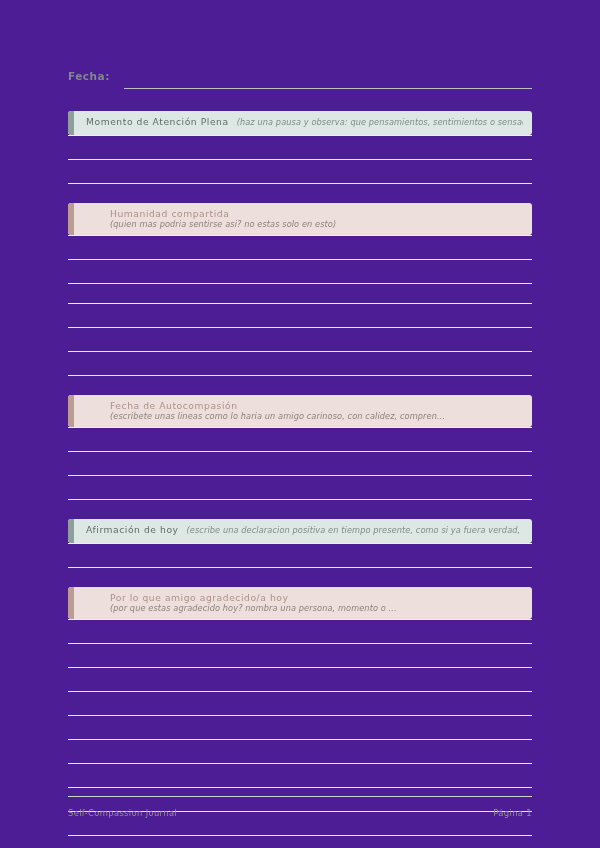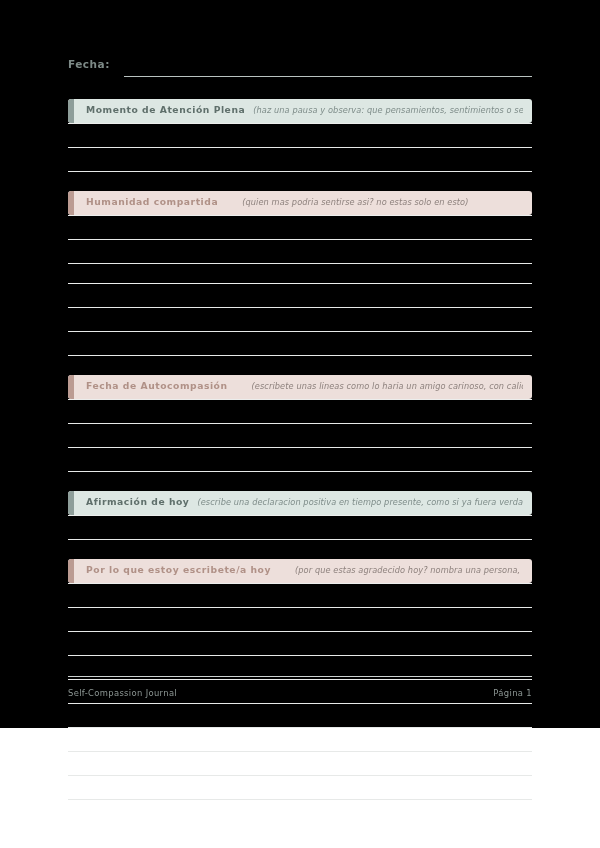--- a/index.html
+++ b/index.html
@@ -11,24 +11,24 @@
     width: 600px;
     height: 848px;
     font-family: "DejaVu Sans", sans-serif;
     color: #6e7b78;
     -webkit-font-smoothing: antialiased;
   }
 
   .page {
     position: relative;
     width: 600px;
-    height: 728px;
-    background: #000000;
+    height: 848px;
+    background: #4c1d95;
     box-sizing: border-box;
-    padding: 1px 68px;
+    padding: 13px 68px;
   }
 
   
   .header-row {
     display: flex;
     align-items: baseline;
     padding-top: 57px;
     height: 22px;
   }
   .date-label {
@@ -64,21 +64,21 @@
   .accent {
     position: absolute;
     left: 0;
     top: 0;
     bottom: 0;
     width: 6px;
     border-radius: 3px 0 0 3px;
   }
   .section-title {
     font-size: 9.2px;
-    font-weight: bold;
+    font-weight: normal;
     letter-spacing: 0.55px;
     white-space: nowrap;
     flex: 0 0 auto;
   }
   .section-prompt {
     font-size: 8.2px;
     font-style: italic;
     letter-spacing: 0.1px;
     margin-left: 8px;
     color: #8b9390;
@@ -88,21 +88,21 @@
     flex: 1 1 auto;
     min-width: 0;
   }
 
   
   .theme-green .section-head { background: #dde7e3; }
   .theme-green .accent       { background: #8e9e9a; }
   .theme-green .section-title{ color: #5f6f6b; }
   .theme-green .section-prompt{ color: #7e8c89; }
 
-  .theme-rose .section-head  { background: #eddfdb; }
+  .theme-rose .section-head  { background: #eddfdb; flex-direction: column; }
   .theme-rose .accent        { background: #bb9b92; }
   .theme-rose .section-title { color: #b09187; }
   .theme-rose .section-prompt{ color: #8d817d; margin-left: 24px; }
 
   
   .lines { margin-top: 0; }
   .write-line {
     height: 23px;
     border-bottom: 1px solid #e7e9e8;
   }
@@ -188,21 +188,21 @@
           <span class="section-title">Afirmación de hoy</span>
           <span class="section-prompt">(escribe una declaracion positiva en tiempo presente, como si ya fuera verdad, ej. 'so...</span>
         </div>
         <div class="lines">
           <div class="write-line first"></div>
         </div>
       </div>
       <div class="section theme-rose gap-lg">
         <div class="section-head">
           <span class="accent"></span>
-          <span class="section-title">Por lo que estoy escribete/a hoy</span>
+          <span class="section-title">Por lo que amigo agradecido/a hoy</span>
           <span class="section-prompt">(por que estas agradecido hoy? nombra una persona, momento o ...</span>
         </div>
         <div class="lines">
           <div class="write-line first"></div>
           <div class="write-line"></div>
           <div class="write-line"></div>
           <div class="write-line"></div>
           <div class="write-line"></div>
           <div class="write-line"></div>
           <div class="write-line"></div>

